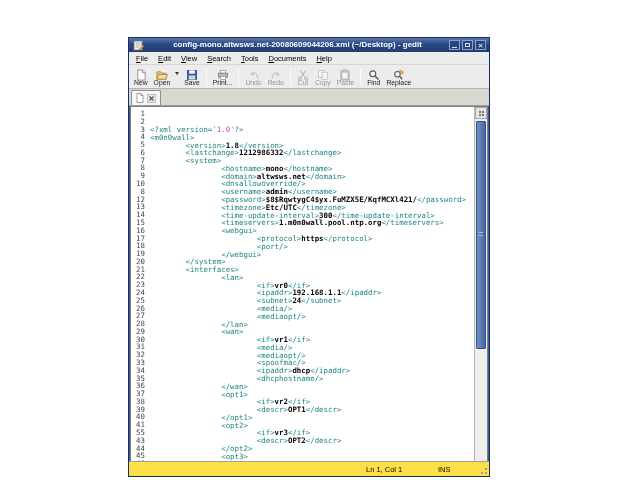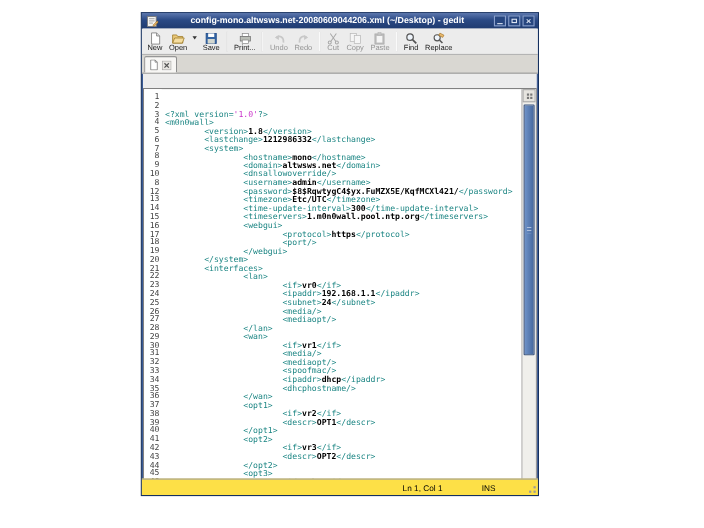--- a/index.html
+++ b/index.html
@@ -1,19 +1,19 @@
 <!DOCTYPE html>
 <html style="--c-tag: #1b8583; --c-str: #c931c9; --c-txt: #000000;"><head>
 <meta charset="utf-8">
 <style>
   html,body{margin:0;padding:0;background:#ffffff;width:640px;height:480px;overflow:hidden;
     font-family:"Liberation Sans",sans-serif;-webkit-font-smoothing:antialiased;}
   *{box-sizing:border-box;}
   .desktop{position:relative;width:640px;height:480px;background:#ffffff;}
-  .window{position:absolute;left:128px;top:11px;width:362px;height:440px;
+  .window{position:absolute;left:128px;top:37px;width:362px;height:440px;
     background:#ececec;border:1px solid #15305f;box-shadow:0 0 0 1px #3a5a96 inset;}
   
   .titlebar{height:14px;display:flex;align-items:center;
     background:linear-gradient(#5b76ad,#2a4984 45%,#1f3b70);padding:0 2px;}
   .app-icon{width:11px;height:11px;margin:0 2px;flex:0 0 auto;display:block;}
   .title-text{flex:1;text-align:center;color:#ffffff;font-weight:bold;font-size:8px;
     white-space:nowrap;overflow:hidden;line-height:14px;}
   .win-buttons{display:flex;gap:2px;margin-right:1px;}
   .win-btn{width:11px;height:10px;background:#27467f;border:1px solid #8aa0cc;
     position:relative;cursor:pointer;}
@@ -109,20 +109,29 @@
           </span>
         <span class="win-btn">
             <span class="glyph-max"></span>
           </span>
         <span class="win-btn">
             <span class="glyph-close">×</span>
           </span>
       </span>
     </div>
 
+    <div class="menubar">
+        <div class="menu-item">File</div>
+        <div class="menu-item">Edit</div>
+        <div class="menu-item">View</div>
+        <div class="menu-item">Search</div>
+        <div class="menu-item">Tools</div>
+        <div class="menu-item">Documents</div>
+        <div class="menu-item">Help</div>
+      </div>
 
     <div class="toolbar">
         <div class="tbtn">
           <span class="ticon"><svg viewBox="0 0 13 13">
               <path d="M3 1h5l3 3v8H3z" fill="#fff" stroke="#777" stroke-width="0.8"></path>
               <path d="M8 1v3h3" fill="#e2e2e2" stroke="#777" stroke-width="0.8"></path>
             </svg></span>
           <span class="tlabel">New</span>
         </div>
         <div class="tbtn">
@@ -256,21 +265,21 @@
           <div class="ln">32</div>
           <div class="ln">33</div>
           <div class="ln">34</div>
           <div class="ln">35</div>
           <div class="ln">36</div>
           <div class="ln">37</div>
           <div class="ln">38</div>
           <div class="ln">39</div>
           <div class="ln">40</div>
           <div class="ln">41</div>
-          <div class="ln">42</div>
+          <div class="ln">55</div>
           <div class="ln">43</div>
           <div class="ln">44</div>
           <div class="ln">45</div>
           <div class="ln">46</div>
         </div>
       <div class="code">
           <div class="cl"><span class="tag">&lt;?xml version=<span class="str">'1.0'</span>?&gt;</span></div>
           <div class="cl"><span class="tag">&lt;m0n0wall&gt;</span></div>
           <div class="cl"><span class="txt">	</span><span class="tag">&lt;version&gt;</span><span class="txt">1.8</span><span class="tag">&lt;/version&gt;</span></div>
           <div class="cl"><span class="txt">	</span><span class="tag">&lt;lastchange&gt;</span><span class="txt">1212986332</span><span class="tag">&lt;/lastchange&gt;</span></div>

